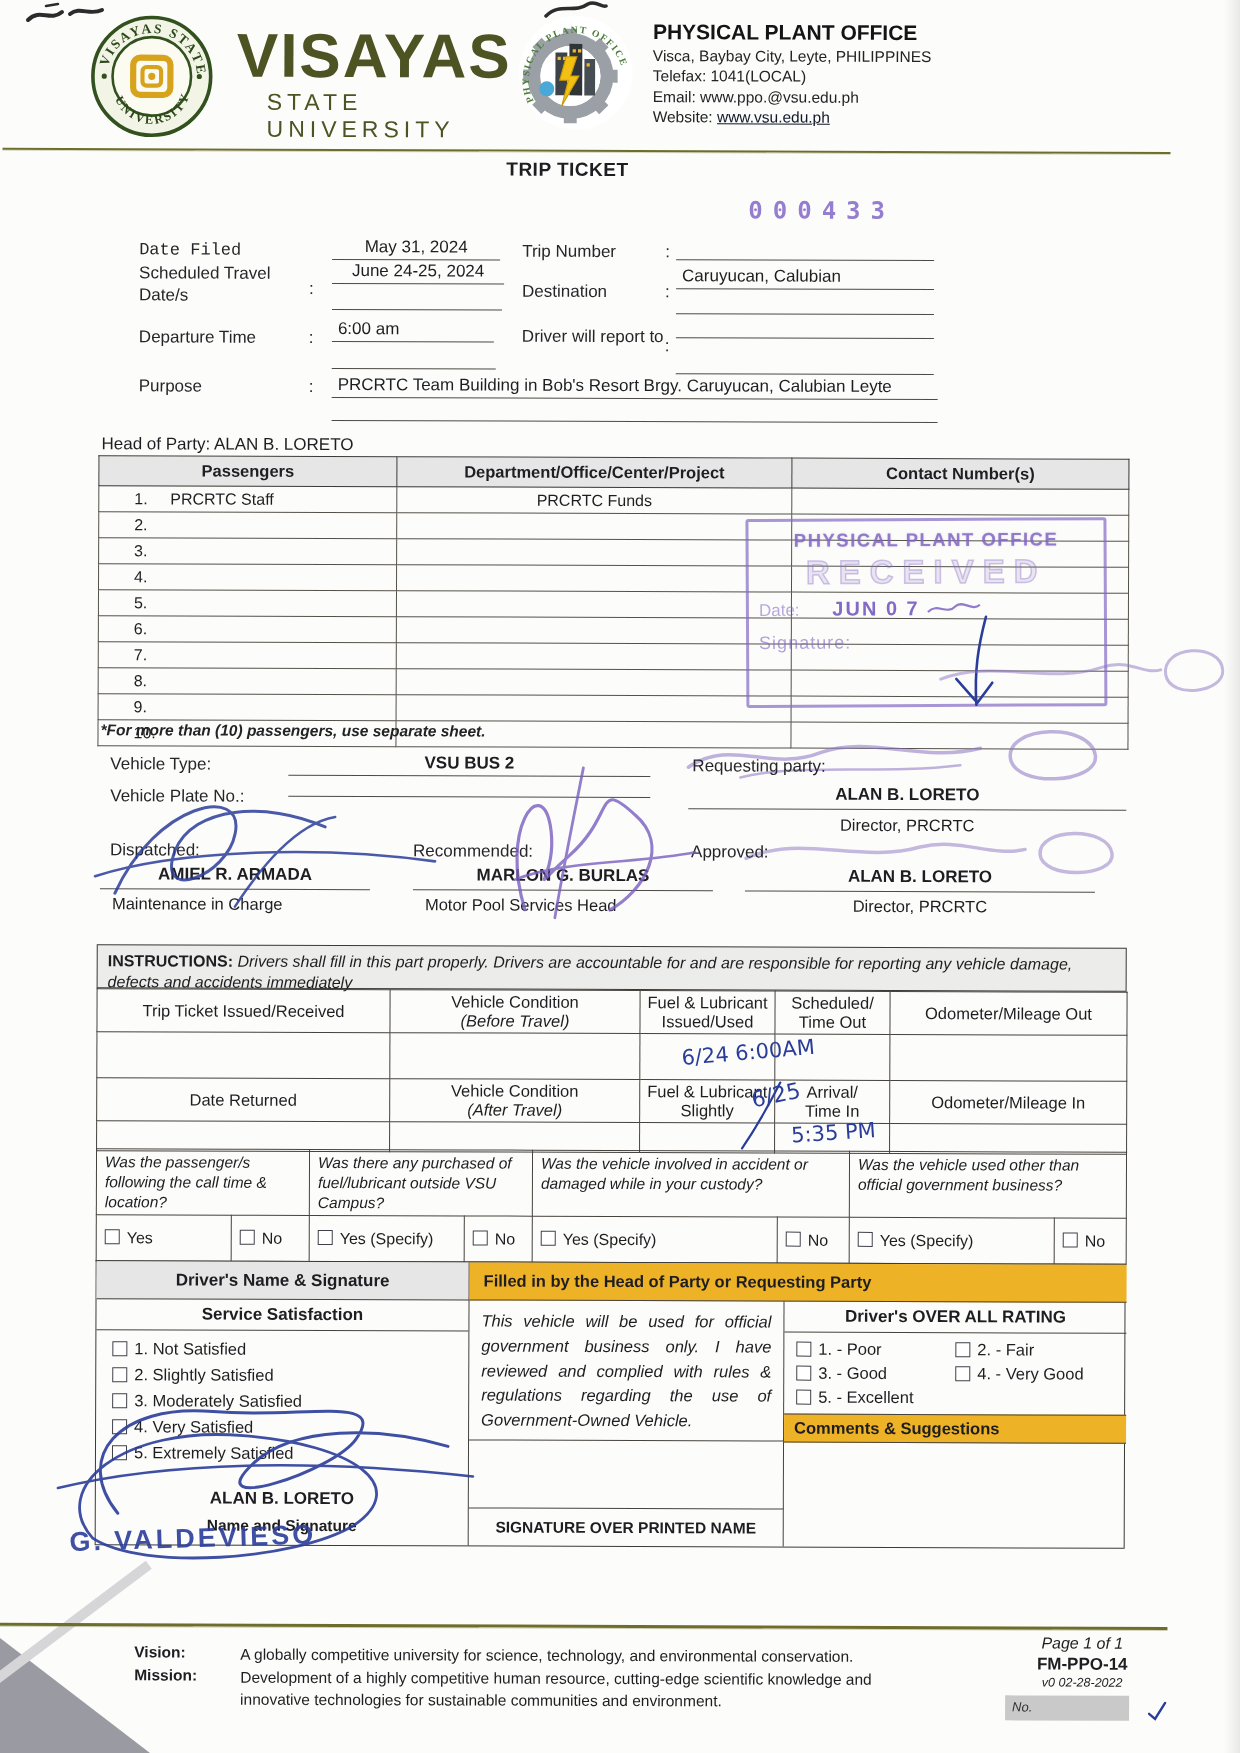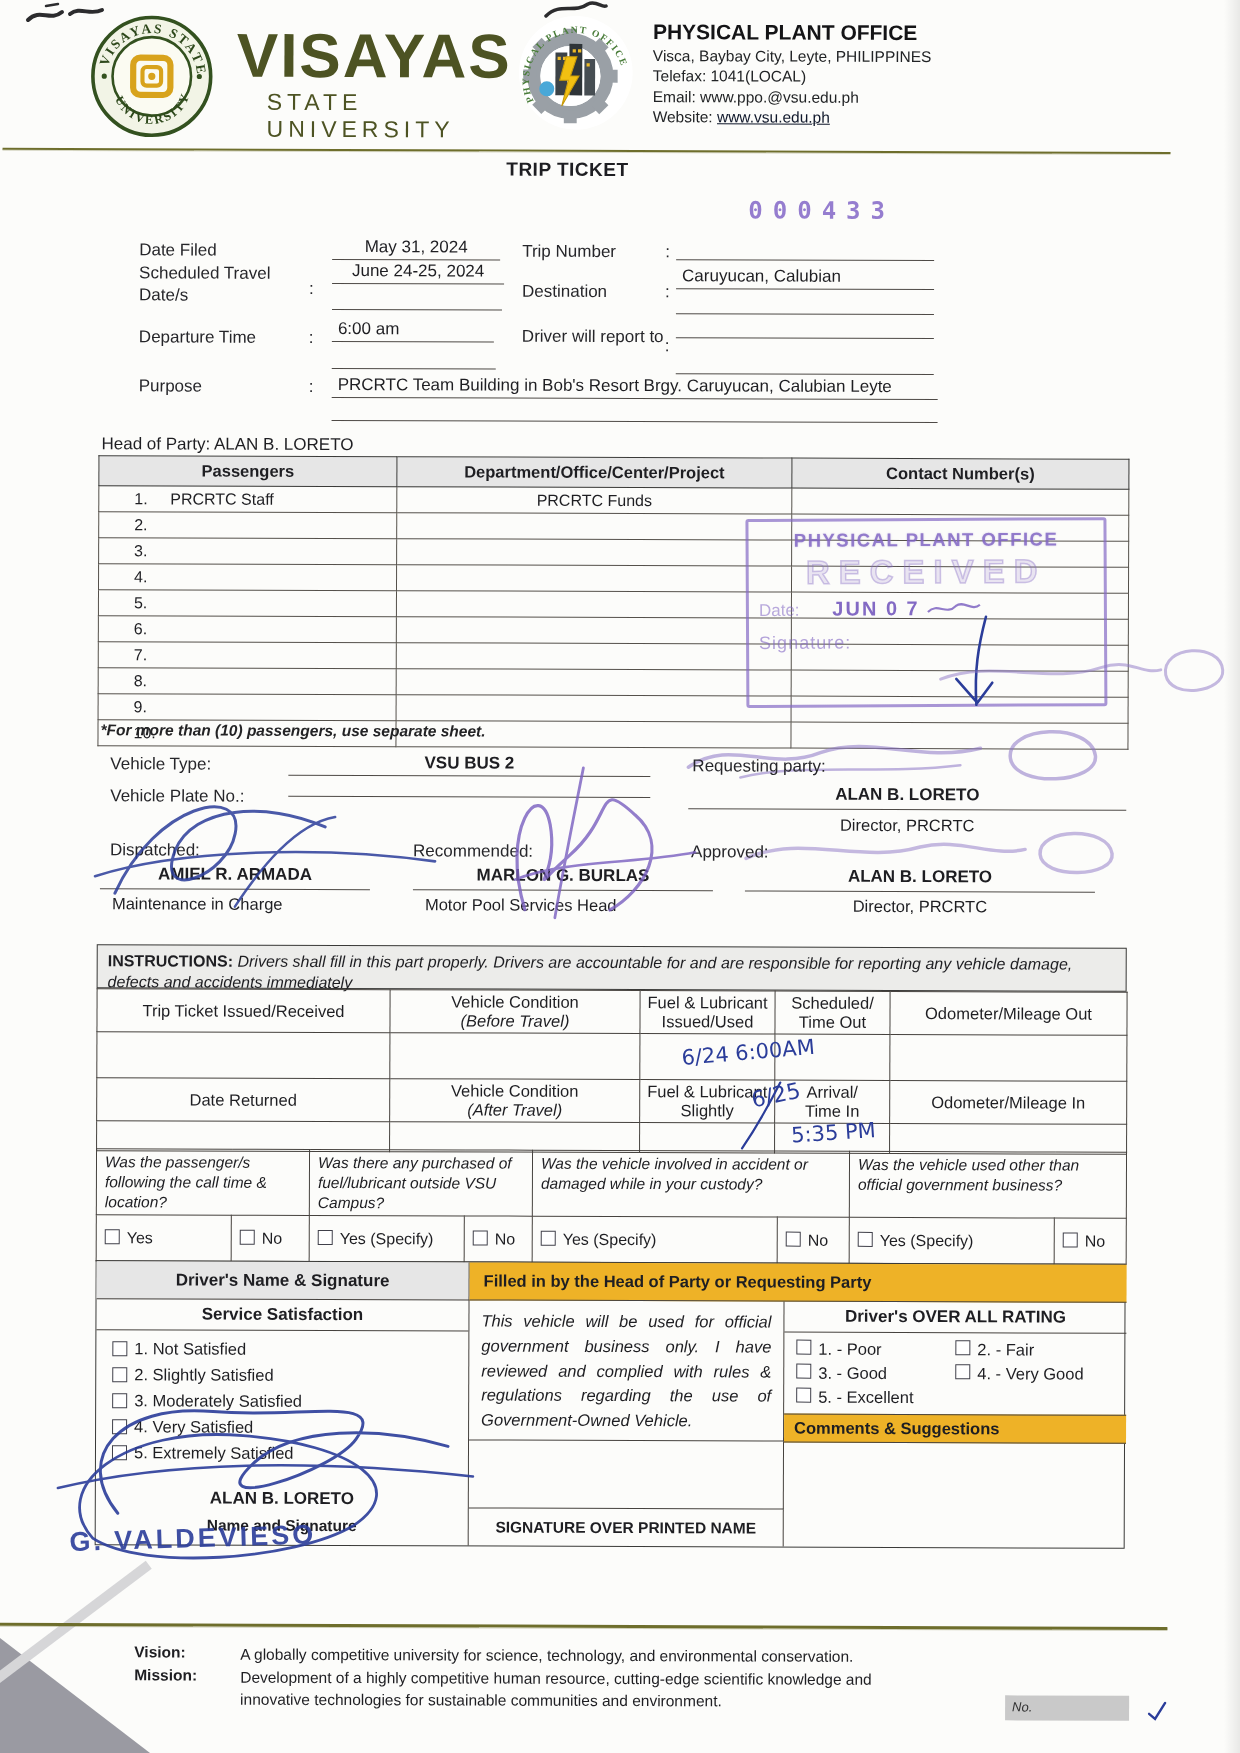--- a/index.html
+++ b/index.html
@@ -60,21 +60,21 @@
   .sigspace{border-right:1.6px solid #46423e;border-bottom:1.6px solid #46423e;height:68px;}
   .signame{border-right:1.6px solid #46423e;display:flex;align-items:center;justify-content:center;
            font-weight:bold;font-size:15.5px;height:37px;}
   .midcol{border-right:1.6px solid #46423e;grid-row:2/5;display:flex;flex-direction:column;}
   .rightcol{grid-row:2/5;display:flex;flex-direction:column;grid-column:3;}
   .coltitle{font-weight:bold;font-size:17px;text-align:center;border-bottom:1.6px solid #46423e;
             padding:5px 0;}
   .optlist{padding:9px 16px;font-size:16.5px;}
   .optlist .opt{margin-bottom:7px;display:flex;align-items:center;}
   .rategrid{display:grid;grid-template-columns:1fr 1fr;padding:7px 12px;font-size:16.5px;row-gap:5px;}
-  .rategrid .opt{display:flex;align-items:flex-start;}
+  .rategrid .opt{display:flex;align-items:center;}
   .combar{background:#eeb227;border-top:1.6px solid #46423e;border-bottom:1.6px solid #46423e;
           font-weight:bold;font-size:16.5px;padding:4px 10px;}
   
   .foot-label{font-weight:bold;font-size:15.5px;}
   .foot-text{font-size:15.5px;line-height:1.4;}
   .scan-mark{stroke:#2c2c2e;fill:none;stroke-linecap:round;}
   .purple-scribble path{stroke:#8d76c6;fill:none;stroke-linecap:round;}
 </style>
 </head>
 <body>
@@ -165,21 +165,21 @@
       </div>
     </div>
   </div>
 
   <div class="abs" style="left:0;top:150px;width:1168px;border-top:2.5px solid #6e6e2c;box-shadow:0 1px 0 rgba(110,110,44,.25);"></div>
 
   <div class="abs ctr" style="left:0;top:159px;width:1130px;font-size:19px;font-weight:bold;letter-spacing:.5px;">TRIP TICKET</div>
 
   <div class="abs" style="left:746px;top:196px;font-size:24px;font-weight:600;letter-spacing:10px;color:#8468c8;font-family:'DejaVu Sans Mono',monospace;opacity:.85;">000433</div>
 
-  <div class="abs lbl" style="left:137px;top:242px;">Date Filed</div>
+  <div class="abs lbl" style="left:137px;top:242px;font-family:Liberation Mono, monospace;">Date Filed</div>
   <span class="abs ul" style="left:330px;top:238px;width:168px;">May 31, 2024</span>
 
   <div class="abs lbl" style="left:137px;top:264px;width:168px;line-height:1.3;">Scheduled Travel Date/s</div>
   <div class="abs lbl colon" style="left:307px;top:280px;"></div>
   <span class="abs ul" style="left:330px;top:262px;width:172px;">June 24-25, 2024</span>
   <span class="abs ul" style="left:330px;top:293px;width:170px;"></span>
 
   <div class="abs lbl" style="left:137px;top:329px;">Departure Time</div>
   <div class="abs lbl colon" style="left:307px;top:329px;"></div>
   <span class="abs ul left" style="left:330px;top:320px;width:162px;">6:00 am</span>
@@ -521,19 +521,24 @@
     <text x="22" y="188" font-size="27" font-weight="bold" fill="#2b3d9a" letter-spacing="3" transform="rotate(-2 22 188)" font-family="Liberation Sans,sans-serif">G. VALDEVIESO</text>
   </svg>
 
   <div class="abs" style="left:0;top:1625px;width:1170px;border-top:3px solid #6e6e2c;box-shadow:0 1px 0 rgba(110,110,44,.3);"></div>
 
   <div class="abs foot-label" style="left:137px;top:1645px;">Vision:</div>
   <div class="abs foot-text" style="left:243px;top:1645px;width:690px;">A globally competitive university for science, technology, and environmental conservation.</div>
   <div class="abs foot-label" style="left:137px;top:1668px;">Mission:</div>
   <div class="abs foot-text" style="left:243px;top:1668px;width:700px;">Development of a highly competitive human resource, cutting-edge scientific knowledge and innovative technologies for sustainable communities and environment.</div>
 
+  <div class="abs ctr" style="left:1000px;top:1633px;width:170px;">
+    <div style="font-style:italic;font-size:16px;">Page 1 of 1</div>
+    <div style="font-weight:bold;font-size:17px;margin-top:2px;">FM-PPO-14</div>
+    <div style="font-style:italic;font-size:12.5px;margin-top:1px;">v0 02-28-2022</div>
+  </div>
   <div class="abs" style="left:1008px;top:1694px;width:124px;height:25px;background:#c9c9c9;font-size:13px;font-style:italic;color:#333;padding:4px 0 0 7px;box-sizing:border-box;">No.</div>
   <svg class="abs" style="left:1148px;top:1698px;" width="24" height="22">
         <path d="M4,14 L10,19 L20,3" stroke="#2b3d9a" stroke-width="2.4" fill="none" stroke-linecap="round"></path>
       </svg>
 
   </div>
 </div>
 
 </body></html>

